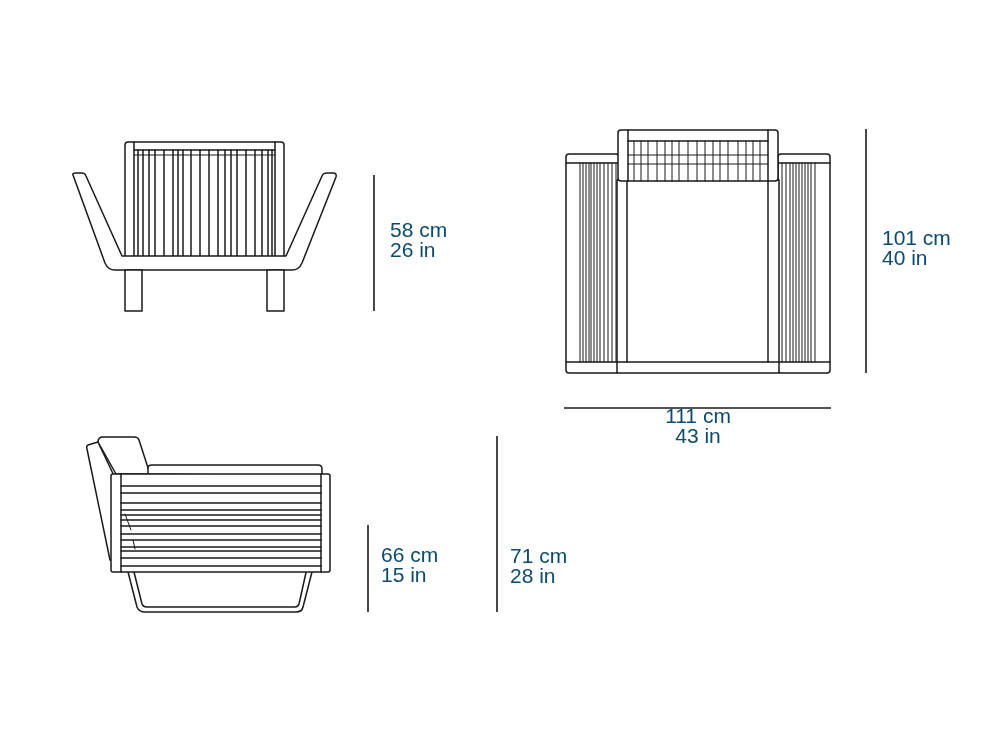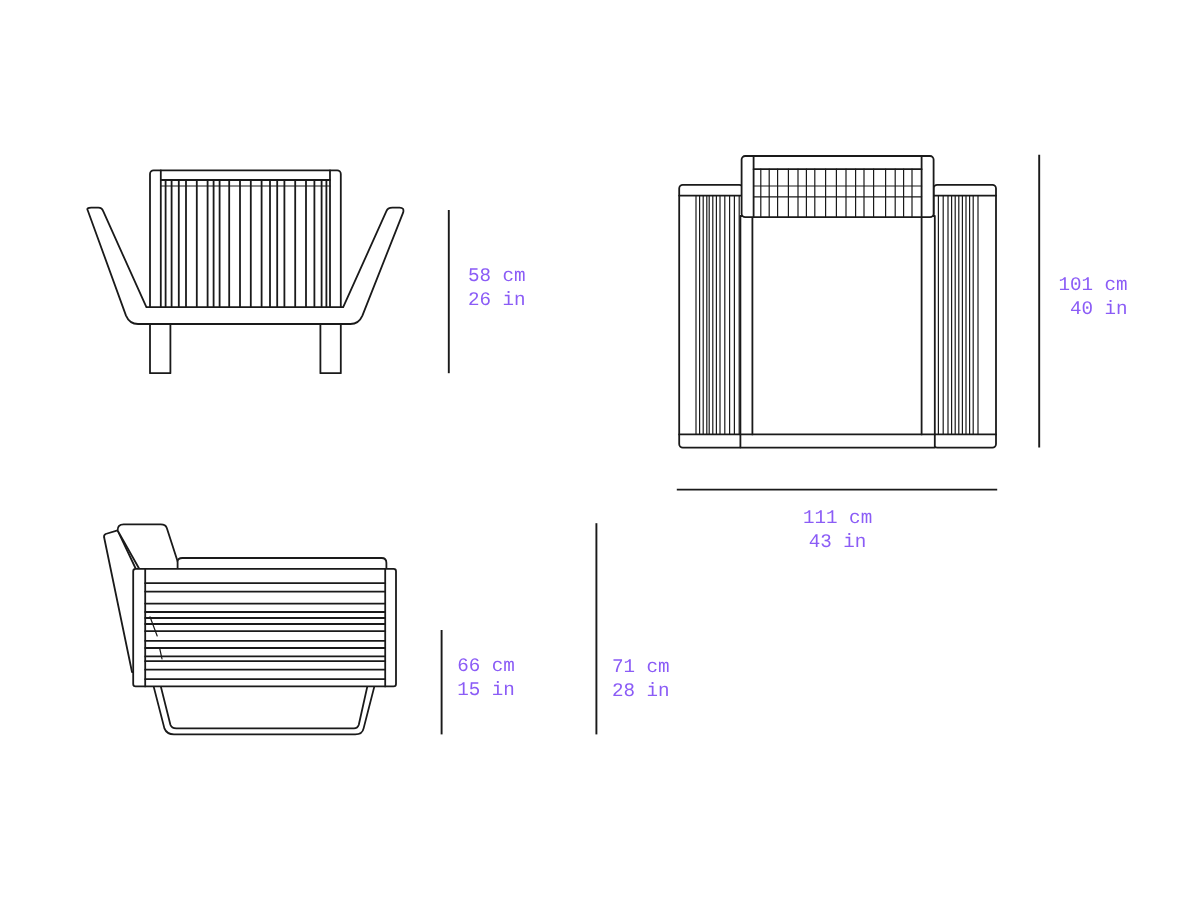--- a/index.html
+++ b/index.html
@@ -3,21 +3,21 @@
   <meta charset="utf-8">
   <style>
     html, body { margin: 0; padding: 0; background: #ffffff; }
     body { width: 1000px; height: 750px; position: relative; overflow: hidden;
            font-family: "Liberation Sans", "DejaVu Sans", sans-serif; color: #1a1a1a; }
     svg.drawing { position: absolute; left: 0; top: 0; }
     .ln { fill: none; stroke: #1a1a1a; stroke-width: 1.5; stroke-linejoin: round; stroke-linecap: round; }
     .lnw { fill: #ffffff; stroke: #1a1a1a; stroke-width: 1.5; stroke-linejoin: round; }
     .thin { stroke-width: 1; }
     .dim-line { stroke: #1a1a1a; stroke-width: 1.6; }
-    .dim-label { position: absolute; font-size: 16px; line-height: 20px; color: #8b5cf6; font-family: Liberation Mono, monospace; }
+    .dim-label { position: absolute; font-size: 21px; line-height: 20px; color: #0c4a6e; }
     .dim-label span { display: block; white-space: nowrap; }
     .center { text-align: center; }
   </style>
 </head>
 <body>
 
 <svg class="drawing" width="1000" height="750" viewBox="0 0 1000 750">
 
   <g>
 
@@ -161,26 +161,26 @@
   </g>
   <line class="dim-line" x1="368" y1="525" x2="368" y2="612"></line>
   <line class="dim-line" x1="497" y1="436" x2="497" y2="612"></line>
 </svg>
 
 <div class="dim-label" style="left:390px; top:220px;">
   <span>58 cm</span>
   <span>26 in</span>
 </div>
 
-<div class="dim-label" style="left:882px; top:228px;text-align:right;">
+<div class="dim-label" style="left:882px; top:228px;">
   <span>101 cm</span>
   <span>40 in</span>
 </div>
 
-<div class="dim-label center" style="left:648px; top:422px; width:100px;">
+<div class="dim-label center" style="left:648px; top:406px; width:100px;">
   <span>111 cm</span>
   <span>43 in</span>
 </div>
 
 <div class="dim-label" style="left:381px; top:545px;">
   <span>66 cm</span>
   <span>15 in</span>
 </div>
 
 <div class="dim-label" style="left:510px; top:501px;margin-top:45px;">

